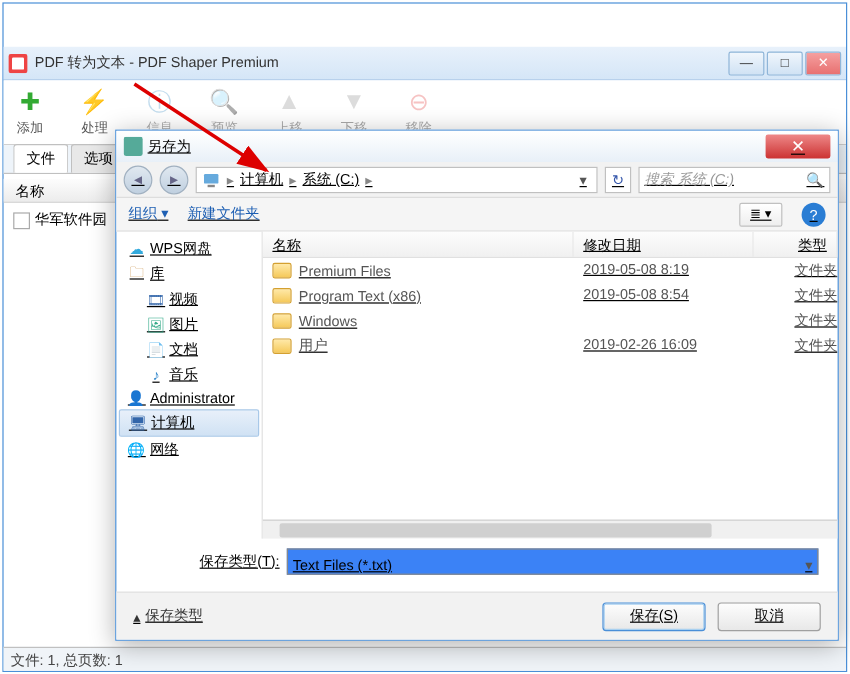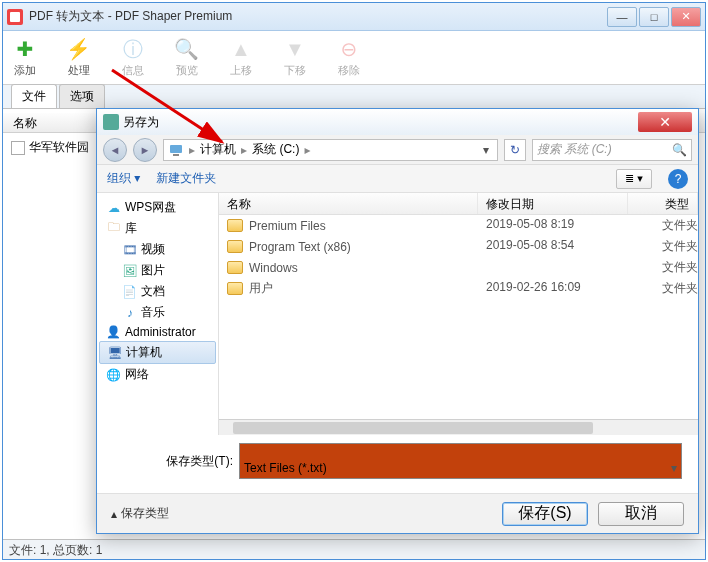--- a/index.html
+++ b/index.html
@@ -1,20 +1,20 @@
 <!DOCTYPE html>
 <html><head>
 <meta charset="utf-8">
 <style>
 * { box-sizing: border-box; margin: 0; padding: 0; font-family: "Microsoft YaHei", "Segoe UI", sans-serif; }
 body { width: 708px; height: 562px; background: #fff; position: relative; overflow: hidden; }
 
 
 .main-window { width: 704px; height: 558px; border: 1px solid #4a8fd8; position: absolute; top: 2px; left: 2px; background: #fff; }
-.titlebar { height: 28px; background: linear-gradient(#e8f1fb, #d5e6f7); display: flex; align-items: center; padding: 0 4px; border-bottom: 1px solid #a8c8e8; }
+.titlebar { height: 28px; background: linear-gradient(#e8f1fb, #d5e6f7); display: flex; align-items: center; padding: 0 4px; border-bottom: 1px solid #a8c8e8; margin-top: 36px; }
 .titlebar .icon { width: 16px; height: 16px; margin-right: 6px; }
 .titlebar .title { font-size: 12px; color: #333; flex: 1; }
 .win-btns { display: flex; gap: 0; }
 .win-btn { width: 30px; height: 20px; background: linear-gradient(#f0f6fc, #d0e2f4); border: 1px solid #8fb5d8; display: flex; align-items: center; justify-content: center; font-size: 11px; color: #333; border-radius: 2px; margin-left: 2px; }
 .win-btn.close { background: linear-gradient(#f5a0a0, #e87070); color: #fff; }
 
 .menubar { height: 22px; background: #f5f9fd; border-bottom: 1px solid #d0d0d0; display: flex; align-items: center; padding: 0 6px; font-size: 12px; gap: 14px; color: #333; }
 .menubar span { cursor: default; }
 
 .toolbar { height: 54px; background: #fff; border-bottom: 1px solid #d0d0d0; display: flex; align-items: center; padding: 0 10px; gap: 30px; }
@@ -27,21 +27,21 @@
 .tab.inactive { background: #e8e8e8; }
 
 .list-header { height: 20px; background: linear-gradient(#fdfdfd, #ececec); border-bottom: 1px solid #d0d0d0; font-size: 12px; padding: 2px 10px; margin-top: 4px; }
 .list-body { padding: 4px 8px; font-size: 12px; }
 .list-item { display: flex; align-items: center; gap: 4px; padding: 2px 0; }
 .file-ico { width: 14px; height: 14px; border: 1px solid #aaa; background: #fff; }
 
 .statusbar { position: absolute; bottom: 0; left: 0; right: 0; height: 20px; background: #f0f4f8; border-top: 1px solid #c0c0c0; font-size: 12px; padding: 2px 6px; color: #444; }
 
 
-.dialog { position: absolute; top: 108px; left: 96px; width: 603px; height: 426px; background: #fff; border: 1px solid #4a8fd8; box-shadow: 0 4px 20px rgba(0,0,0,0.3); display: flex; flex-direction: column; }
+.dialog { position: absolute; top: 108px; left: 96px; width: 603px; height: 426px; background: #fff; border: 1px solid #4a8fd8; box-shadow: 0 4px 20px rgba(0,0,0,0.3); display: flex; flex-direction: column; text-decoration: underline; }
 .dlg-title { height: 26px; background: linear-gradient(#fff, #e8f0f8); display: flex; align-items: center; padding: 0 6px; }
 .dlg-title .t { font-size: 12px; flex: 1; }
 .dlg-close { width: 54px; height: 20px; background: linear-gradient(#e88, #c33); color: #fff; display: flex; align-items: center; justify-content: center; border-radius: 2px; font-size: 14px; }
 
 .nav-row { height: 30px; background: #f2f2f2; display: flex; align-items: center; padding: 0 6px; gap: 6px; border-bottom: 1px solid #ddd; }
 .nav-btn { width: 24px; height: 24px; border-radius: 50%; background: linear-gradient(#e0e8f0, #c0d0e0); border: 1px solid #a0b0c0; display: flex; align-items: center; justify-content: center; font-size: 11px; color: #668; }
 .breadcrumb { flex: 1; height: 22px; background: #fff; border: 1px solid #c0c0c0; display: flex; align-items: center; padding: 0 4px; font-size: 12px; gap: 2px; }
 .breadcrumb .sep { color: #888; padding: 0 3px; }
 .breadcrumb .drop { margin-left: auto; color: #555; padding: 0 4px; }
 .refresh { width: 22px; height: 22px; border: 1px solid #c0c0c0; background: #fff; display: flex; align-items: center; justify-content: center; font-size: 12px; color: #35a; }
@@ -72,28 +72,28 @@
 .fl-row .col-name { display: flex; align-items: center; gap: 6px; padding-left: 8px; }
 .fl-row .col-date { padding-left: 8px; }
 .fl-row .col-type { padding-left: 8px; }
 .folder-ico { width: 16px; height: 13px; background: linear-gradient(#ffe9a8,#f5c95a); border: 1px solid #d4a030; border-radius: 2px; }
 .fl-scroll { height: 16px; background: #f0f0f0; border-top: 1px solid #d0d0d0; position: relative; }
 .fl-scroll .thumb { position: absolute; left: 14px; top: 2px; width: 360px; height: 12px; background: #d0d0d0; border-radius: 2px; }
 
 .form-area { padding: 8px 16px 6px 60px; font-size: 12px; }
 .form-row { display: flex; align-items: center; margin-bottom: 8px; }
 .form-row label { width: 82px; text-align: right; padding-right: 6px; }
-.form-row .field { flex: 1; height: 22px; border: 1px solid #888; background: #c2410c; display: flex; align-items: flex-start; padding: 17px 4px; }
+.form-row .field { flex: 1; height: 22px; border: 1px solid #888; background: #3b82f6; display: flex; align-items: flex-end; padding: 0 4px; }
 .form-row .field.combo::after { content: "▾"; margin-left: auto; color: #555; }
 input.fname { border: none; outline: none; width: 100%; font-size: 12px; }
 
 .dlg-footer { height: 40px; border-top: 1px solid #e0e0e0; display: flex; align-items: center; padding: 0 14px; background: #f2f2f2; }
 .hide-folders { font-size: 12px; color: #333; display: flex; align-items: center; gap: 4px; }
 .dlg-footer .spacer { flex: 1; }
-.btn { width: 86px; height: 24px; border: 1px solid #a0a0a0; background: linear-gradient(#fdfdfd,#e8e8e8); border-radius: 3px; font-size: 16px; display: flex; align-items: center; justify-content: center; margin-left: 10px; }
+.btn { width: 86px; height: 24px; border: 1px solid #a0a0a0; background: linear-gradient(#fdfdfd,#e8e8e8); border-radius: 3px; font-size: 12px; display: flex; align-items: center; justify-content: center; margin-left: 10px; }
 .btn.default { border: 1px solid #4a8fd8; box-shadow: 0 0 0 1px #a8d0f0 inset; }
 
 
 .red-arrow { position: absolute; top: 62px; left: 102px; pointer-events: none; }
 </style>
 </head>
 <body>
 
 <div class="main-window">
   <div class="titlebar">

